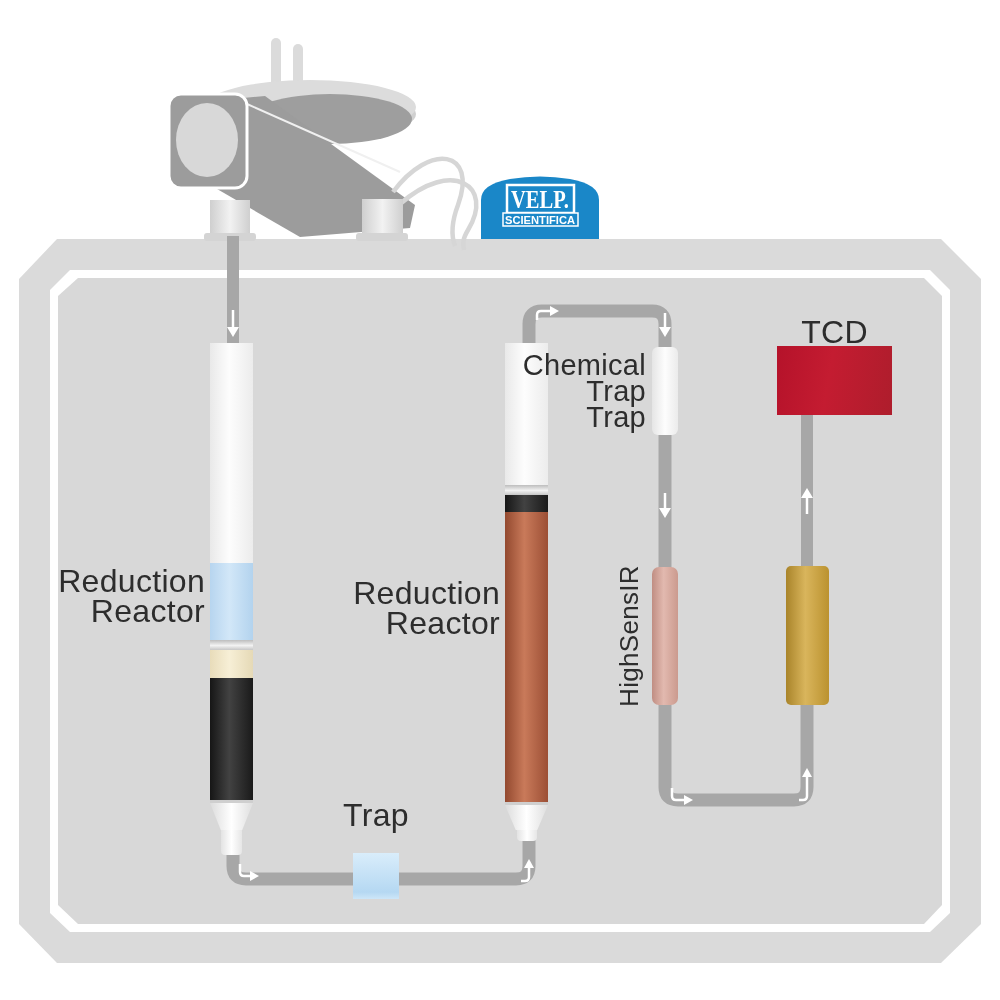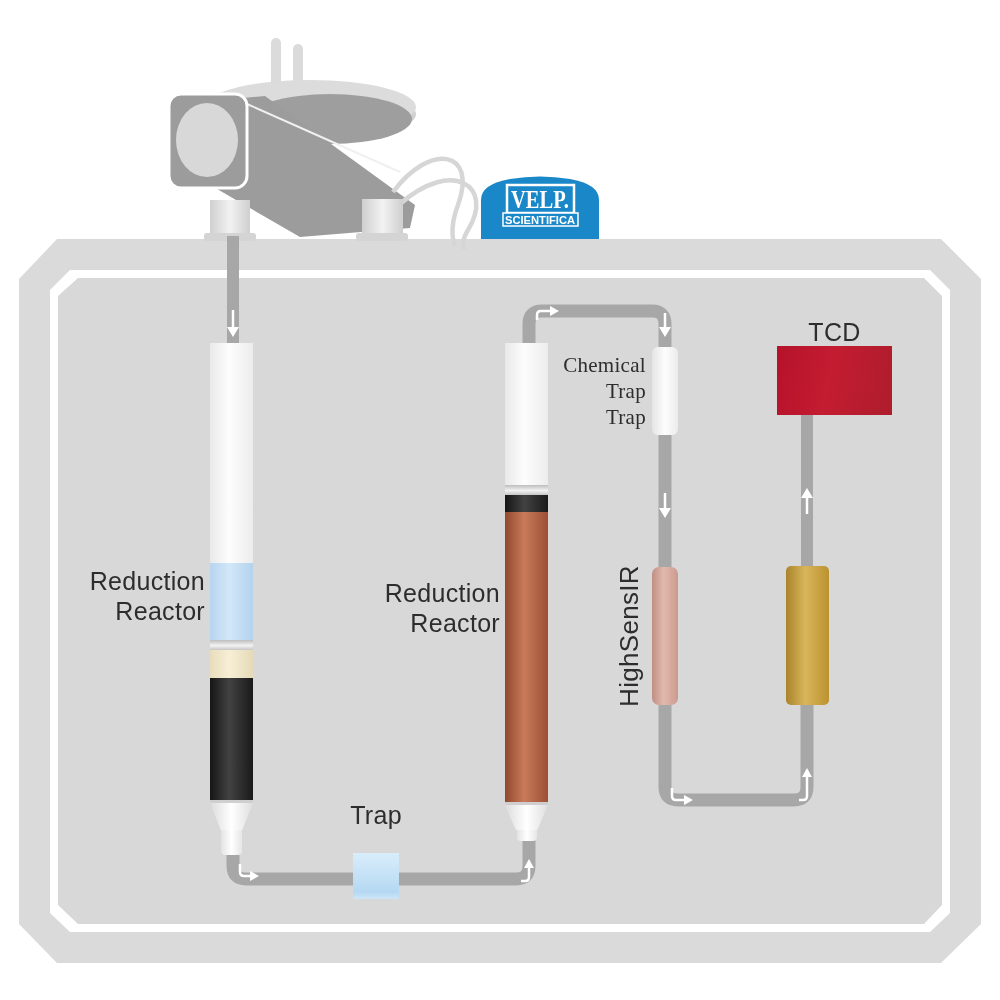--- a/index.html
+++ b/index.html
@@ -13,21 +13,21 @@
   .seg-white{background:linear-gradient(90deg,#e9e9e9,#fdfdfd 45%,#ececec);}
   .seg-blue{background:linear-gradient(90deg,#b7d5ef,#d2e7f8 45%,#b3d3ee);}
   .seg-silver{background:linear-gradient(180deg,#bdbdbd,#f2f2f2 55%,#c6c6c6);}
   .seg-cream{background:linear-gradient(90deg,#e8dcba,#f7efd6 45%,#e5d9b6);}
   .seg-black{background:linear-gradient(90deg,#161616,#424242 45%,#1a1a1a);}
   .seg-copper{background:linear-gradient(90deg,#93492f,#c97a5a 45%,#9c4f35);}
   .seg-cone{background:linear-gradient(90deg,#dcdcdc,#ffffff 50%,#dedede);
             clip-path:polygon(0 0,100% 0,75% 100%,25% 100%);}
   .seg-tip{background:linear-gradient(90deg,#e3e3e3,#ffffff 50%,#e6e6e6);border-radius:0 0 4px 4px;}
   .capsule{border-radius:7px;}
-  .lbl{position:absolute;color:#2d2d2d;font-size:25px;line-height:30px;font-weight:500;letter-spacing:.3px;}
+  .lbl{position:absolute;color:#2d2d2d;font-size:32px;line-height:30px;font-weight:500;letter-spacing:.3px;}
   .lbl.right{text-align:right;}
   .lbl.center{text-align:center;}
   sub{font-size:.62em;}
 </style>
 </head>
 <body>
 
 <div class="canvas">
 
   <svg class="layer" width="1000" height="1000" viewBox="0 0 1000 1000">
@@ -164,21 +164,21 @@
 
   <div class="lbl right" style="left:320px;top:566px;width:180px;margin-top:12px;">
     <div>Reduction</div>
     <div>Reactor</div>
   </div>
 
   <div class="lbl center" style="left:276px;top:801px;width:200px;line-height:29px;">
     <div>Trap</div>
   </div>
 
-  <div class="lbl right" style="left:506px;top:352px;width:140px;font-size:21px;line-height:26px;font-family:Liberation Serif, serif;">
+  <div class="lbl right" style="left:506px;top:352px;width:140px;font-size:29px;line-height:26px;">
     <div>Chemical</div>
     <div>Trap</div>
     <div>Trap</div>
   </div>
 
   <div class="lbl center" style="left:549px;top:621px;width:160px;height:30px;font-size:26px;transform:rotate(-90deg);">HighSensIR</div>
 
 
   <div class="lbl center" style="left:777px;top:317px;width:115px;">TCD</div>
 

